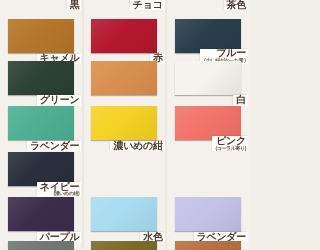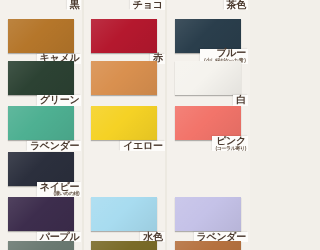--- a/index.html
+++ b/index.html
@@ -156,21 +156,21 @@
     <div class="swatch-row" style="top: 103px;">
       <div class="swatch-cell">
         <div class="chip" style="background: rgb(78, 176, 146);"></div>
         <div class="label-plate">
           <span class="label-main">ラベンダー</span>
         </div>
       </div>
       <div class="swatch-cell">
         <div class="chip" style="background: rgb(245, 210, 37);"></div>
         <div class="label-plate">
-          <span class="label-main">イエロー</span>
+          <span class="label-main">濃いめの紺</span>
         </div>
       </div>
       <div class="swatch-cell">
         <div class="chip" style="background: rgb(242, 116, 106);"></div>
         <div class="label-plate">
           <span class="label-main">ピンク</span>
           <span class="label-sub">(コーラル寄り)</span>
         </div>
       </div>
     </div>

